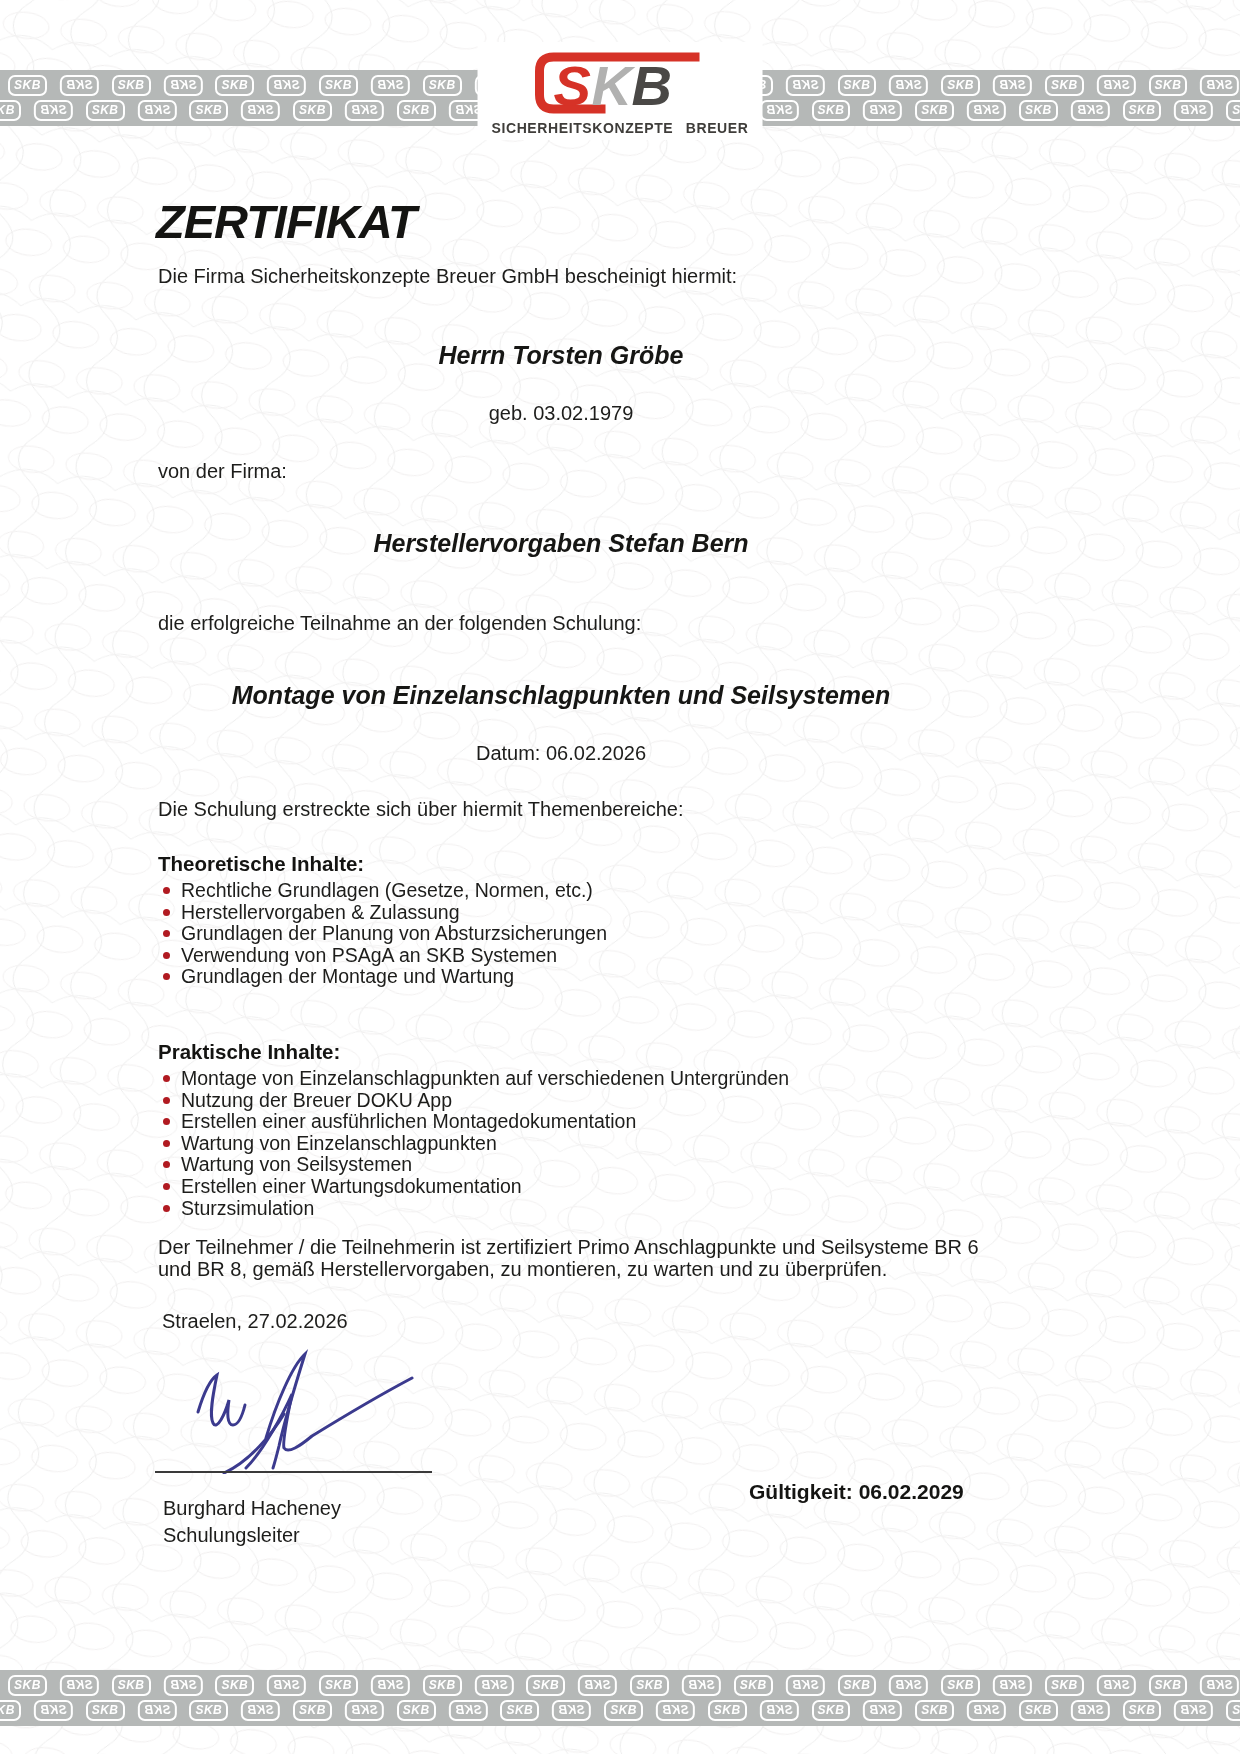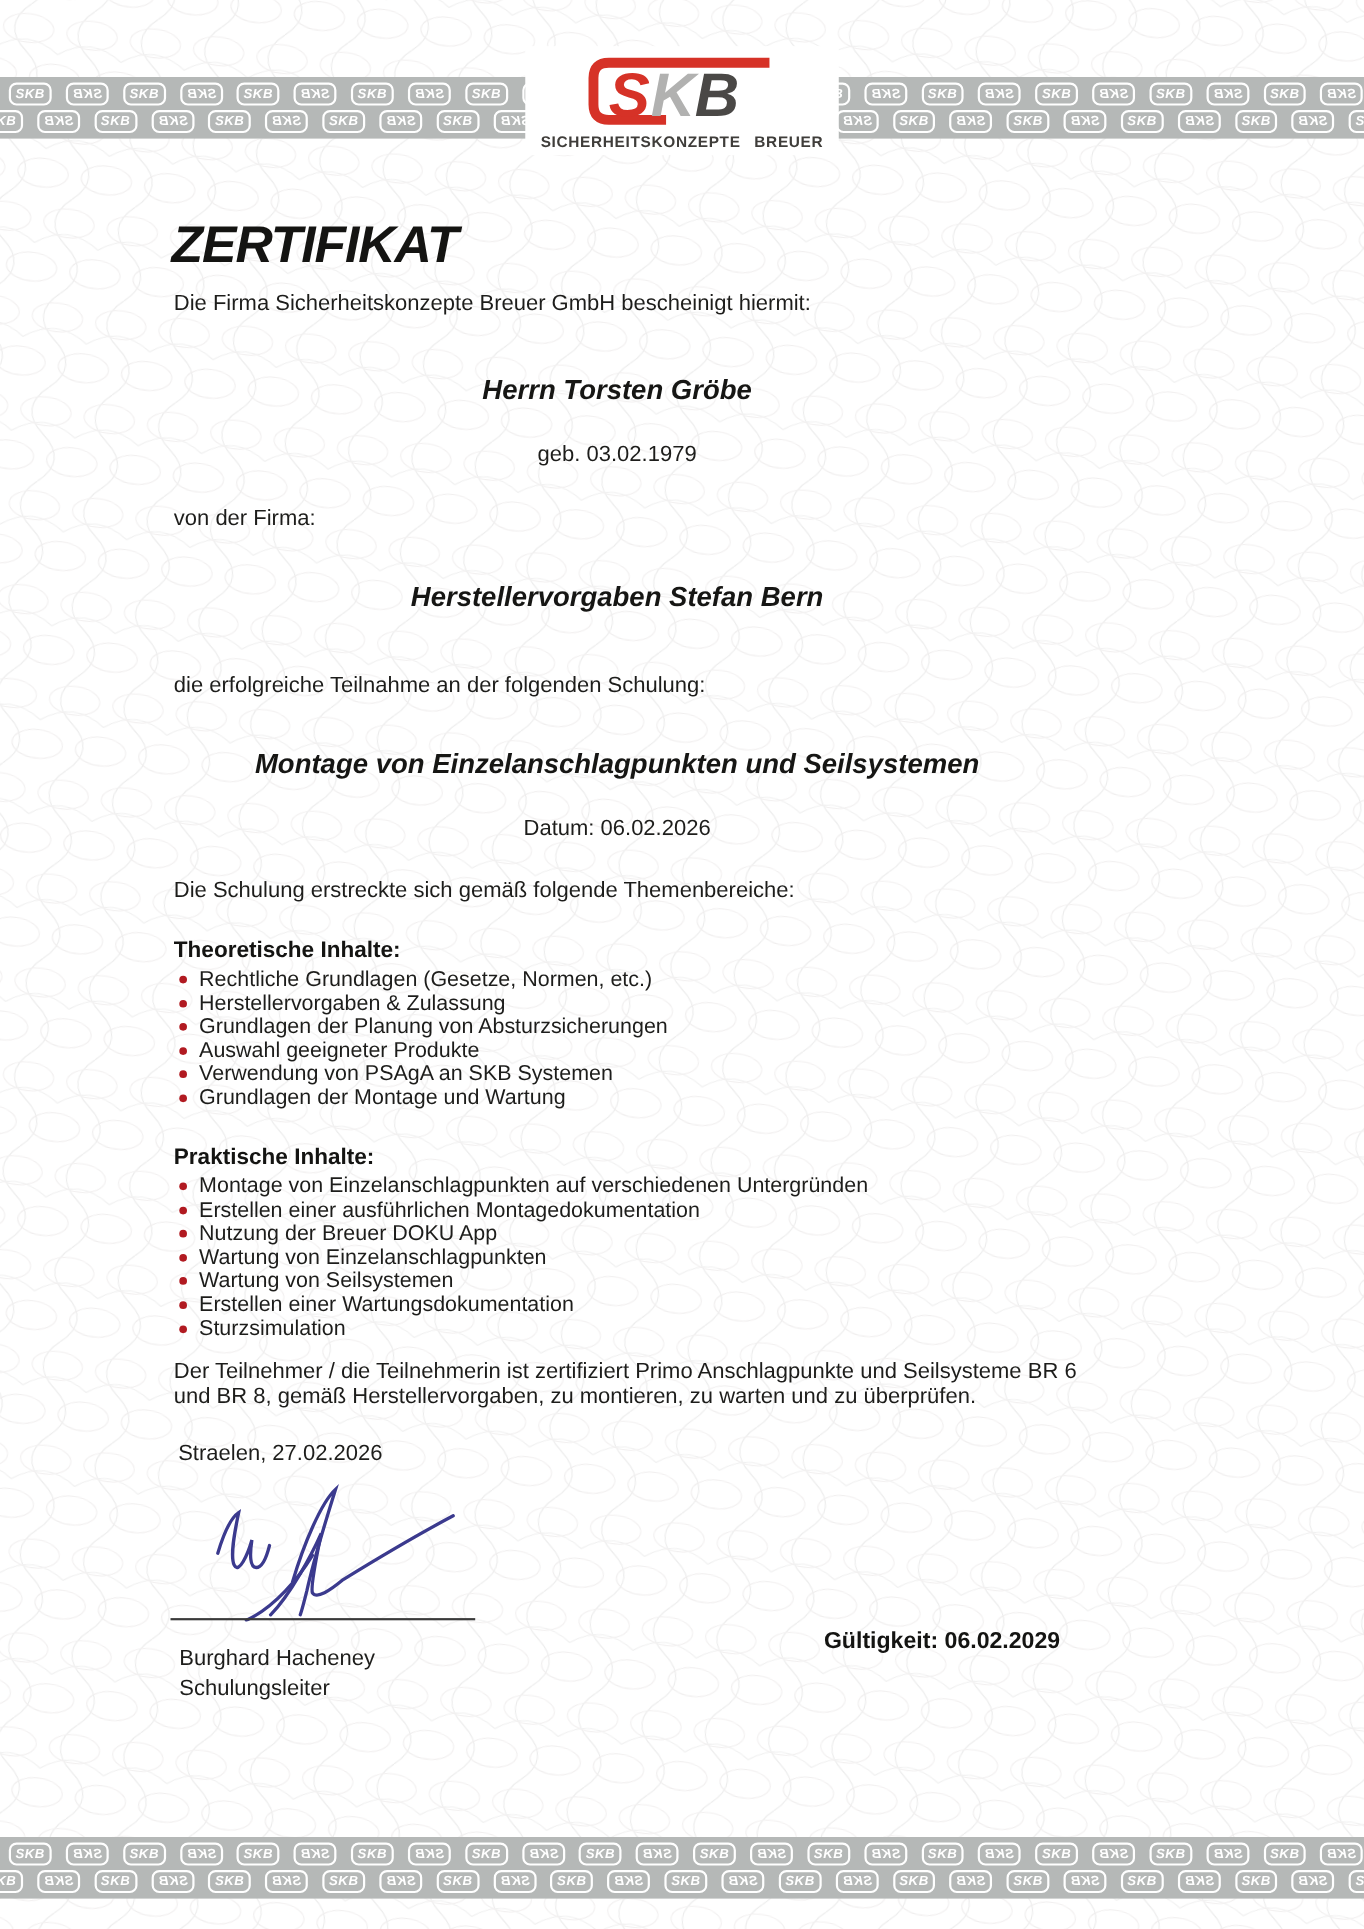--- a/index.html
+++ b/index.html
@@ -147,37 +147,36 @@
 <div class="abs left-line body-line" style="top:460px;">von der Firma:</div>
 
 <div class="abs center-line name-line" style="top:529px;">Herstellervorgaben Stefan Bern</div>
 
 <div class="abs left-line body-line" style="top:612px;">die erfolgreiche Teilnahme an der folgenden Schulung:</div>
 
 <div class="abs center-line name-line" style="top:681px;">Montage von Einzelanschlagpunkten und Seilsystemen</div>
 
 <div class="abs center-line body-line" style="top:742px;">Datum: 06.02.2026</div>
 
-<div class="abs left-line body-line" style="top:798px;">Die Schulung erstreckte sich gemäß folgende Themenbereiche:</div>
+<div class="abs left-line body-line" style="top:798px;">Die Schulung erstreckte sich über hiermit Themenbereiche:</div>
 
 <div class="abs left-line sec-head" style="top:852px;">Theoretische Inhalte:</div>
 <ul class="topics" style="top:880px;">
     <li><span class="bullet"></span><span>Rechtliche Grundlagen (Gesetze, Normen, etc.)</span></li>
     <li><span class="bullet"></span><span>Herstellervorgaben &amp; Zulassung</span></li>
     <li><span class="bullet"></span><span>Grundlagen der Planung von Absturzsicherungen</span></li>
-    <li><span class="bullet"></span><span>Auswahl geeigneter Produkte</span></li>
     <li><span class="bullet"></span><span>Verwendung von PSAgA an SKB Systemen</span></li>
     <li><span class="bullet"></span><span>Grundlagen der Montage und Wartung</span></li>
   </ul>
 
 <div class="abs left-line sec-head" style="top:1040px;">Praktische Inhalte:</div>
 <ul class="topics" style="top:1068px;">
     <li><span class="bullet"></span><span>Montage von Einzelanschlagpunkten auf verschiedenen Untergründen</span></li>
+    <li><span class="bullet"></span><span>Nutzung der Breuer DOKU App</span></li>
     <li><span class="bullet"></span><span>Erstellen einer ausführlichen Montagedokumentation</span></li>
-    <li><span class="bullet"></span><span>Nutzung der Breuer DOKU App</span></li>
     <li><span class="bullet"></span><span>Wartung von Einzelanschlagpunkten</span></li>
     <li><span class="bullet"></span><span>Wartung von Seilsystemen</span></li>
     <li><span class="bullet"></span><span>Erstellen einer Wartungsdokumentation</span></li>
     <li><span class="bullet"></span><span>Sturzsimulation</span></li>
   </ul>
 
 <div class="abs statement">
     <div>Der Teilnehmer / die Teilnehmerin ist zertifiziert Primo Anschlagpunkte und Seilsysteme BR 6</div>
     <div>und BR 8, gemäß Herstellervorgaben, zu montieren, zu warten und zu überprüfen.</div>
   </div>

